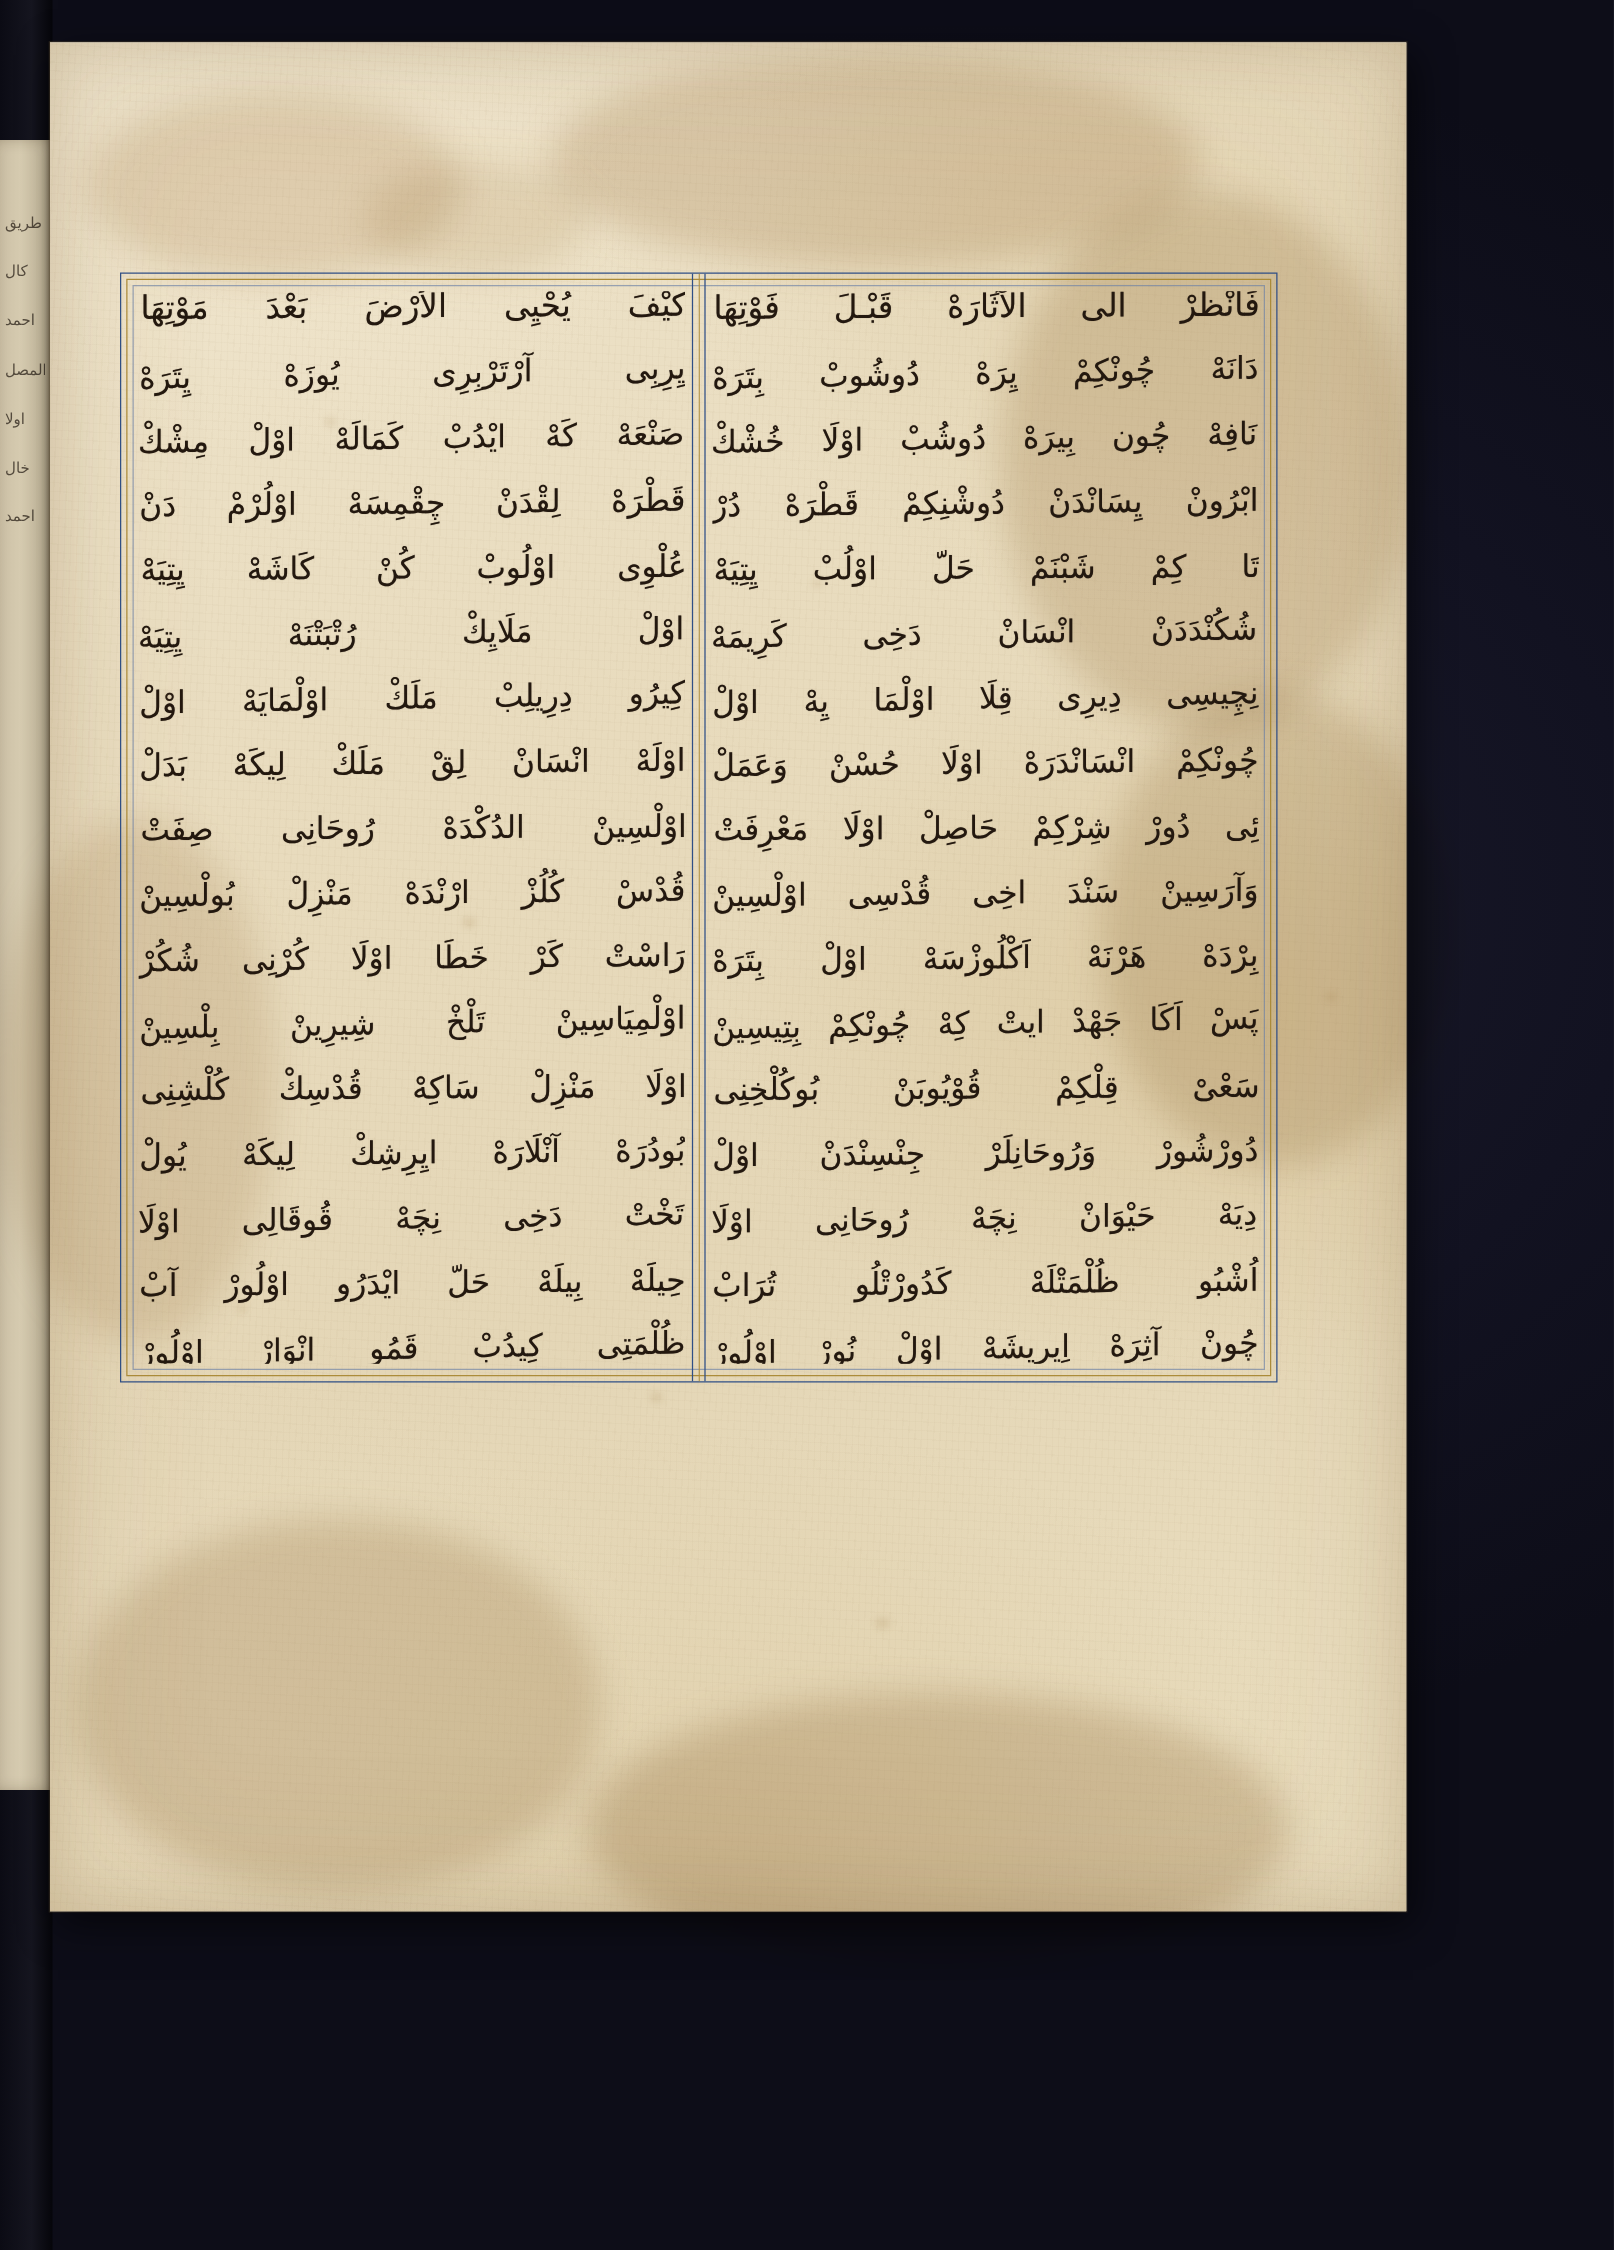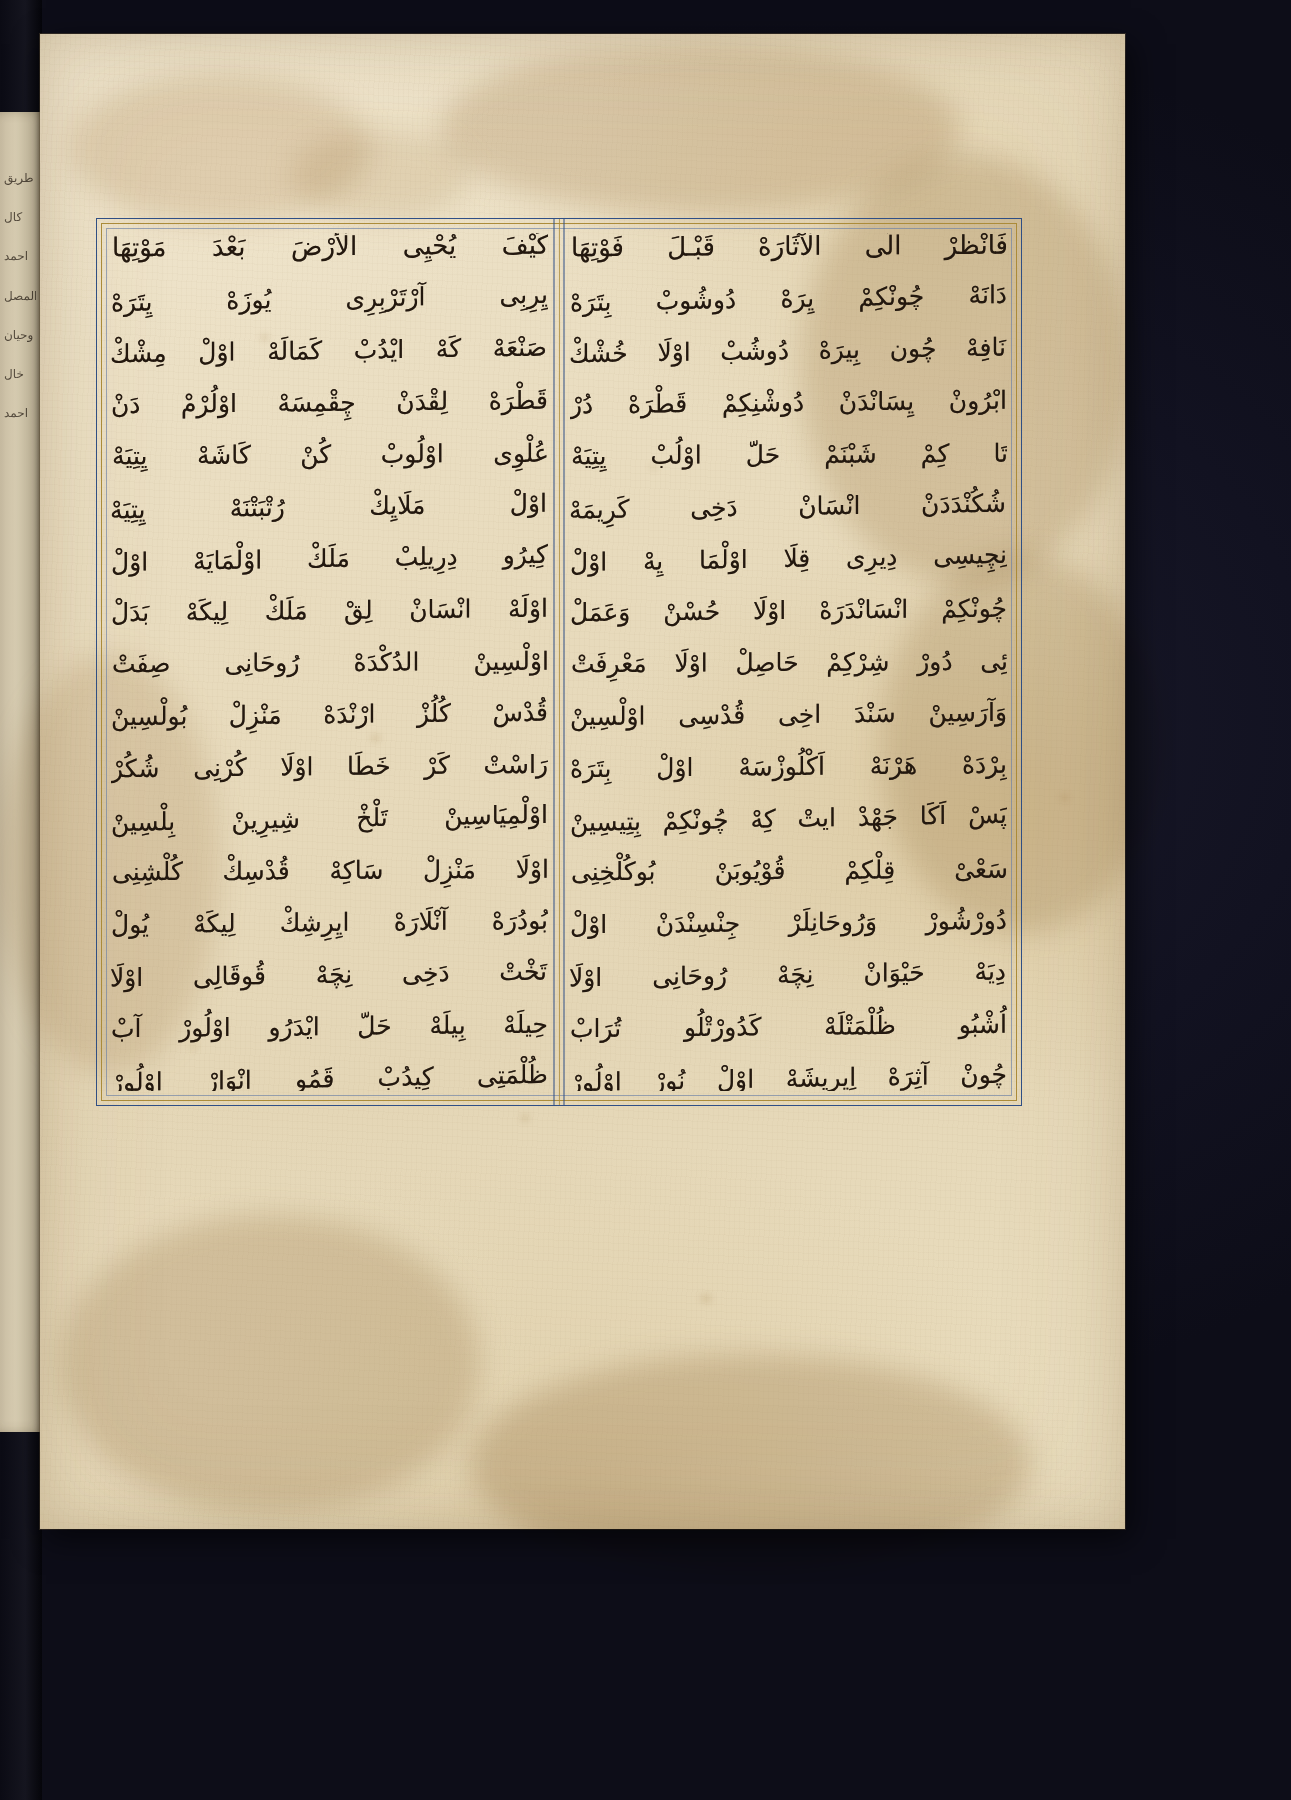--- a/index.html
+++ b/index.html
@@ -207,21 +207,21 @@
 <div id="page-root">
 
   <div class="binding-shadow"></div>
 
   <div class="facing-leaf">
     <div class="facing-text">
       <span>طریق</span>
       <span>کال</span>
       <span>احمد</span>
       <span>المصل</span>
-      <span>وحیان</span>
+      <span>اولا</span>
       <span>خال</span>
       <span>احمد</span>
     </div>
     <div class="gutter-fold"></div>
   </div>
 
   <div id="folio">
     <div class="paper-base"></div>
 
     <div class="stain" style="left:30px;  top:40px;   width:300px; height:150px; background:rgba(168,132,76,0.20);"></div>

